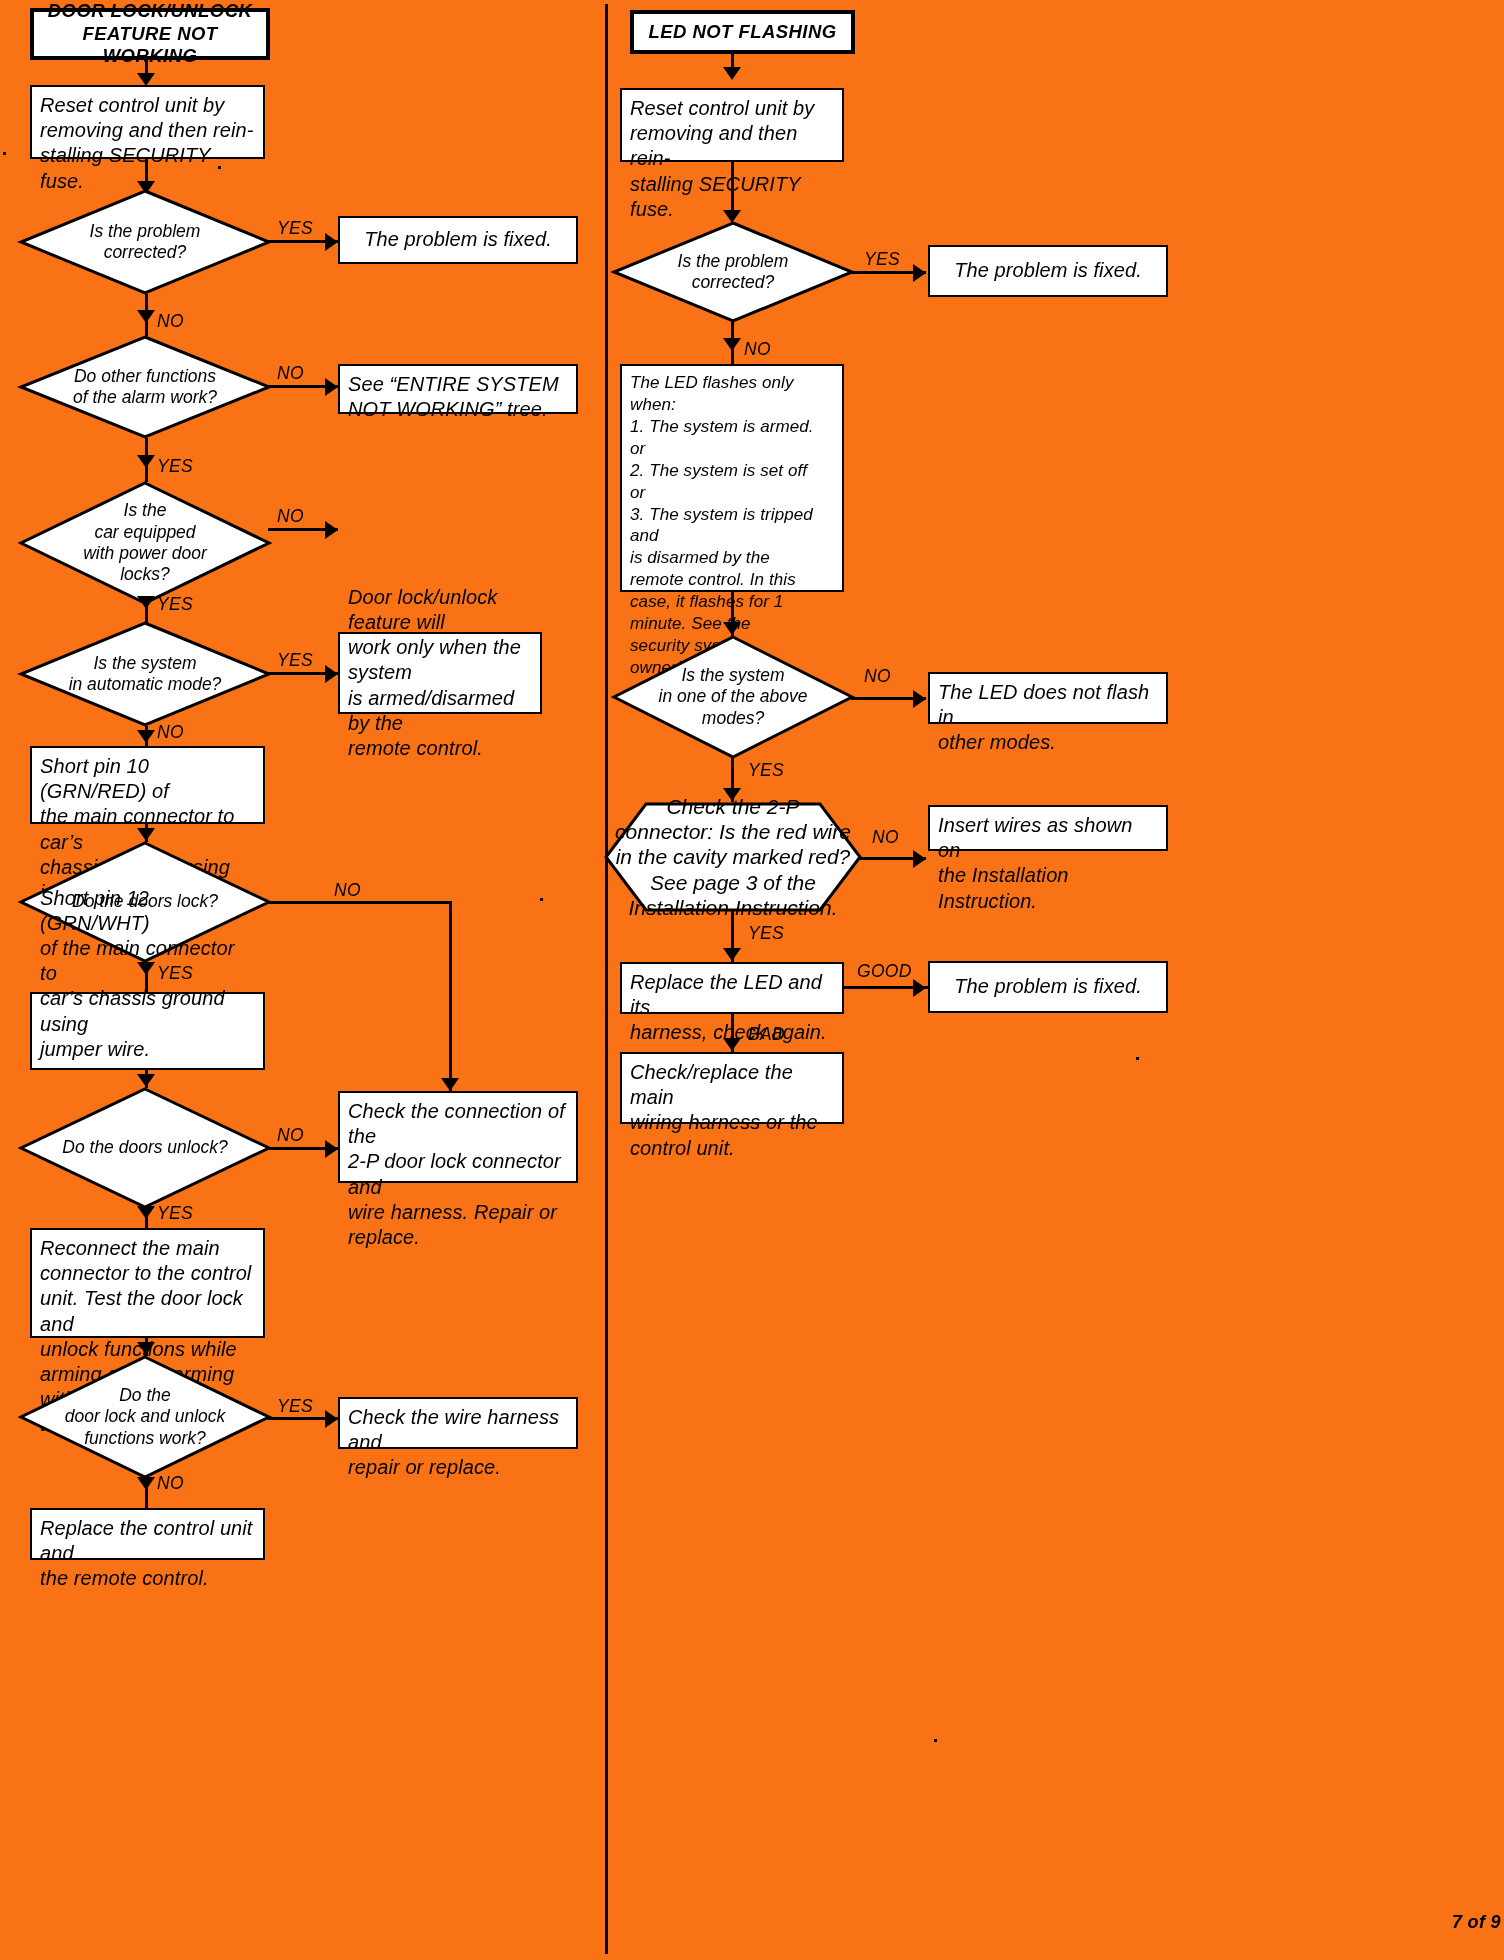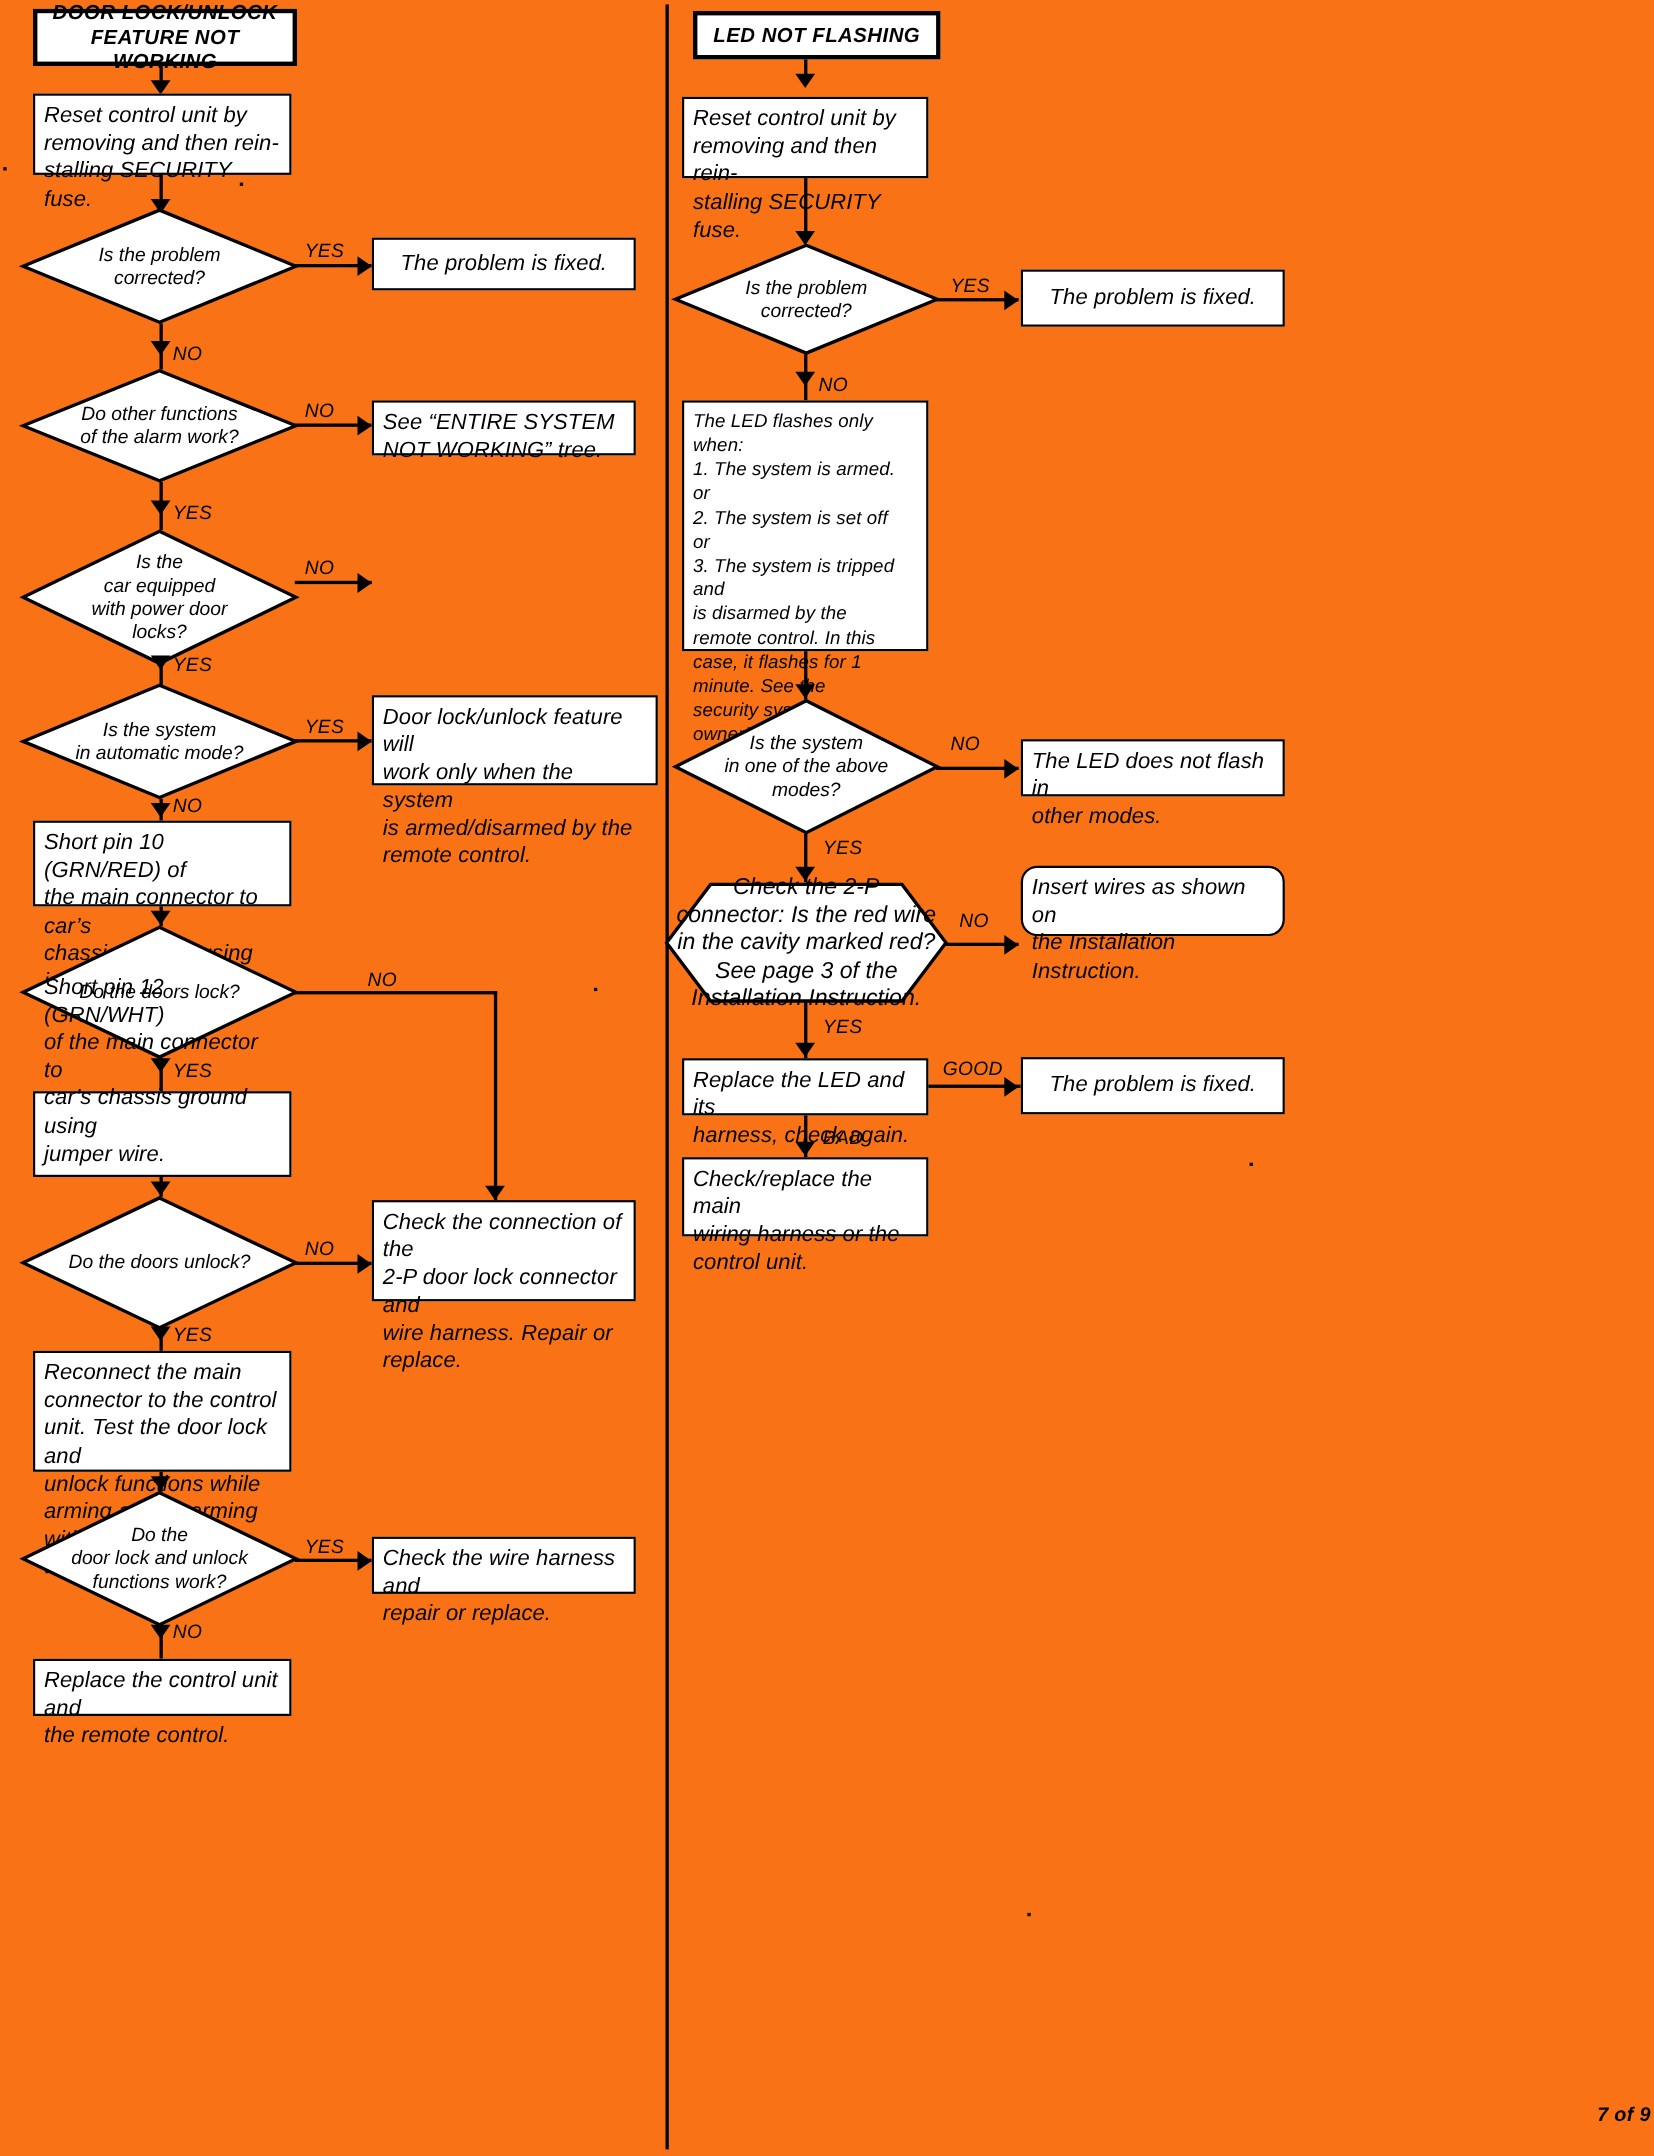--- a/index.html
+++ b/index.html
@@ -220,21 +220,21 @@
   <div class="diamond" style="left:20px; top:622px; width:250px; height:104px;">
     <svg viewBox="0 0 250 104" preserveAspectRatio="none">
       <polygon points="125,1 249,52 125,103 1,52" fill="#fff" stroke="#000" stroke-width="3"></polygon>
     </svg>
     <span class="dtxt">Is the system
 in automatic mode?</span>
   </div>
   <div class="hline" style="left:268px; top:672px; width:70px;"></div>
   <div class="arrow-right" style="left:325px; top:665px;"></div>
   <div class="edge-label" style="left:277px; top:650px;">YES</div>
-  <div class="node box" style="left:338px; top:632px; width:260px; height:82px;">
+  <div class="node box" style="left:338px; top:632px; width:204px; height:82px;align-items:center;">
     <span class="txt">Door lock/unlock feature will
 work only when the system
 is armed/disarmed by the
 remote control.</span>
   </div>
   <div class="vline" style="left:145px; top:726px; height:22px;"></div>
   <div class="arrow-down" style="left:137px; top:730px;"></div>
   <div class="edge-label" style="left:157px; top:722px;">NO</div>
 
   <div class="node box" style="left:30px; top:746px; width:235px; height:78px;">
@@ -399,21 +399,21 @@
     </svg>
     <span class="htxt">Check the 2-P
 connector: Is the red wire
 in the cavity marked red?
 See page 3 of the
 Installation Instruction.</span>
   </div>
   <div class="hline" style="left:858px; top:857px; width:68px;"></div>
   <div class="arrow-right" style="left:913px; top:850px;"></div>
   <div class="edge-label" style="left:872px; top:827px;">NO</div>
-  <div class="node box" style="left:928px; top:787px; width:240px; height:64px;border-radius:15px;">
+  <div class="node box" style="left:928px; top:805px; width:240px; height:46px;">
     <span class="txt">Insert wires as shown on
 the Installation Instruction.</span>
   </div>
   <div class="vline" style="left:731px; top:910px; height:52px;"></div>
   <div class="arrow-down" style="left:723px; top:948px;"></div>
   <div class="edge-label" style="left:748px; top:923px;">YES</div>
 
   <div class="node box" style="left:620px; top:962px; width:224px; height:52px;">
     <span class="txt">Replace the LED and its
 harness, check again.</span>

